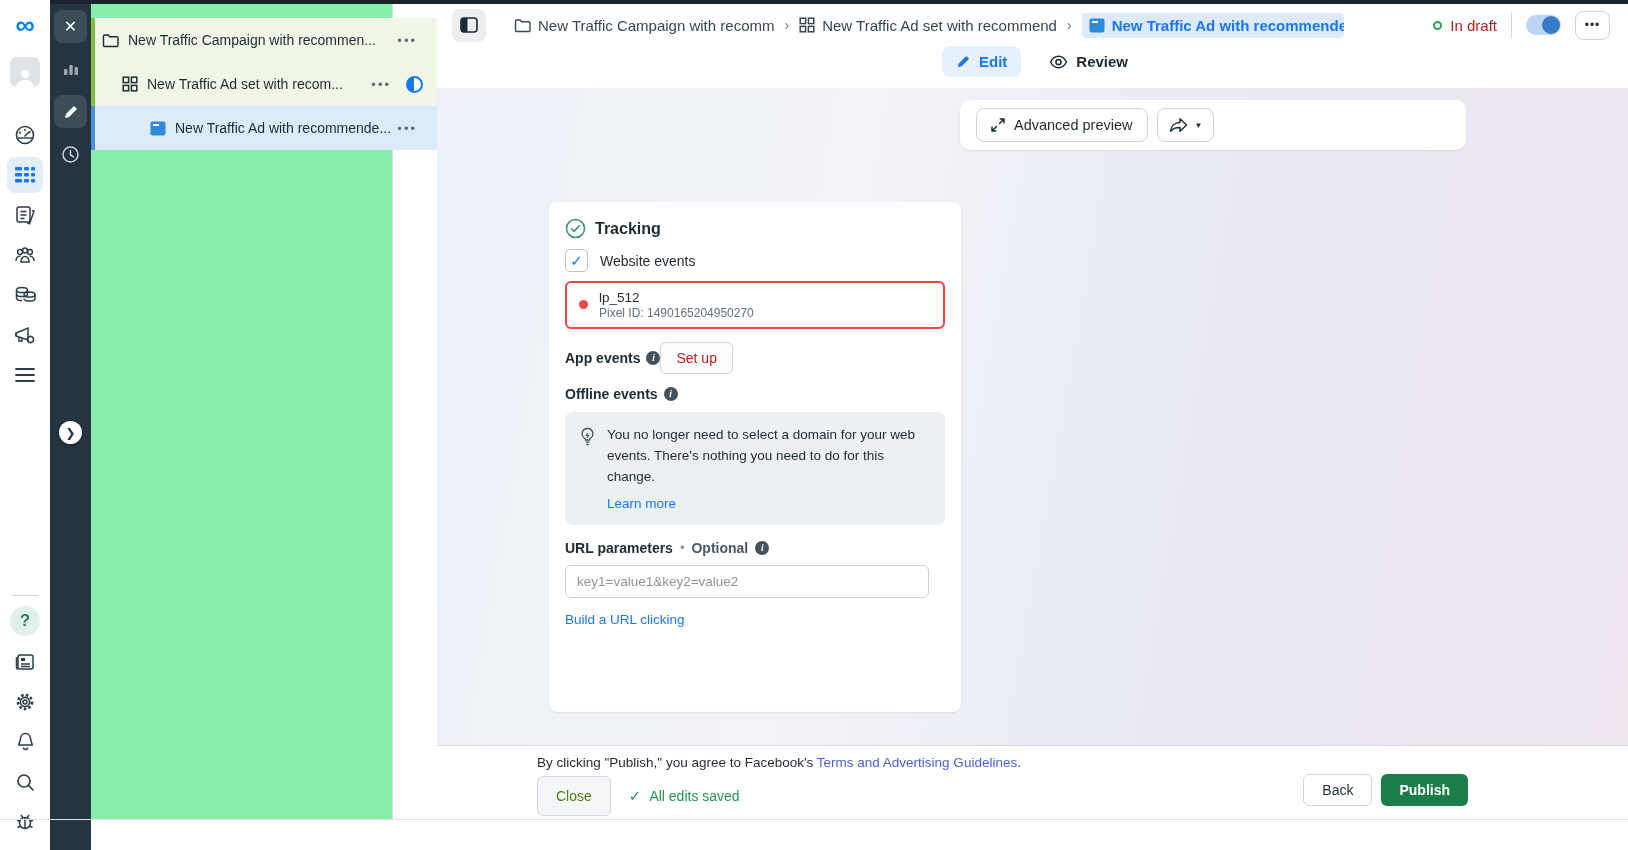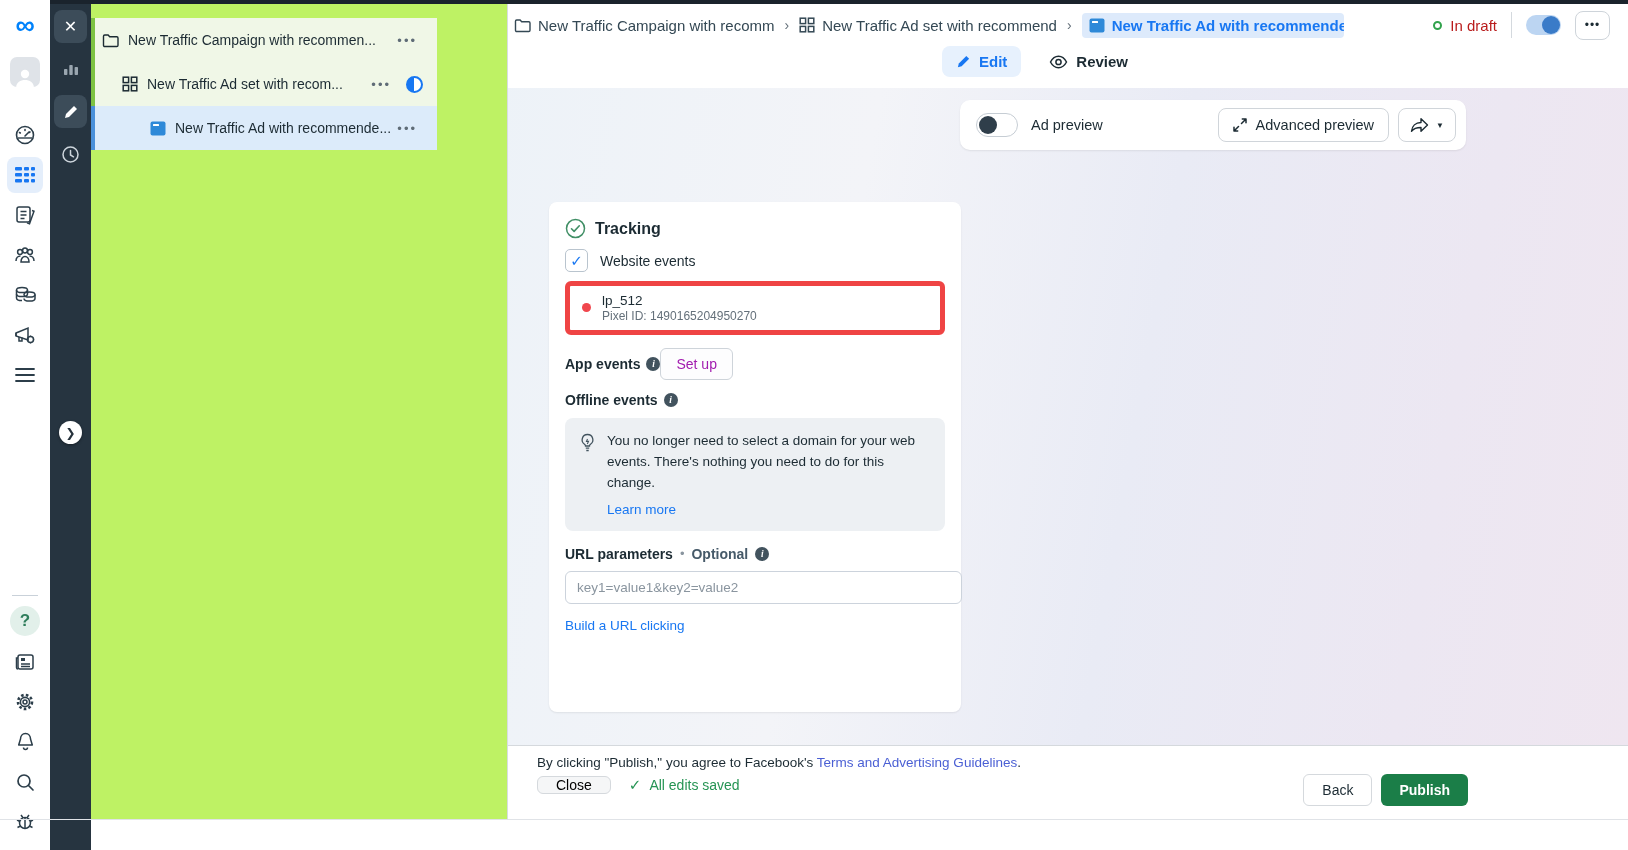--- a/index.html
+++ b/index.html
@@ -16,21 +16,21 @@
   .help-circle { width:30px; height:30px; border-radius:50%; background:#e2f0ea; color:#2e7d5b; font-size:17px; font-weight:700; display:flex; align-items:center; justify-content:center; margin-bottom:6px; }
 
   
   #darkcol { left:50px; top:0; width:41px; height:850px; background:#263440; z-index:5; }
   .dk-btn { position:absolute; left:4px; width:33px; height:33px; border-radius:8px; display:flex; align-items:center; justify-content:center; color:#cdd5dc; }
   .dk-btn.boxed { background:#3c4c59; color:#fff; }
   .dk-expand { position:absolute; left:9px; top:421px; width:23px; height:23px; background:#fff; border-radius:50%; box-shadow:0 1px 3px rgba(0,0,0,.4); color:#26323c; font-size:12px; font-weight:700; display:flex; align-items:center; justify-content:center; }
   #topstrip { left:50px; top:0; width:1578px; height:4px; background:#1a232c; z-index:8; }
 
   
-  #tree { left:91px; top:0; width:417px; height:819px; background:#bef264; border-right:1px solid #d8dce1; z-index:4; }
+  #tree { left:91px; top:0; width:302px; height:819px; background:#86efac; border-right:1px solid #d8dce1; z-index:4; }
   .tree-row { position:absolute; left:0; width:346px; height:44px; display:flex; align-items:center; font-size:14px; color:#1c2b33; }
   .tree-row .bar { position:absolute; left:0; top:0; width:4px; height:100%; }
   .row-green { background:#f0f7e7; }
   .row-blue { background:#dcebfa;padding-left:8px; }
   .bar-green { background:#7dc242; }
   .bar-blue { background:#4a90d9; }
   .tree-label { white-space:nowrap; overflow:hidden; margin-left:9px; flex:0 1 auto; }
   .tree-dots { color:#5f6c77; font-size:13px; letter-spacing:2px; margin-left:auto; margin-right:20px; }
   .half-circle { width:17px; height:17px; border-radius:50%; border:2px solid #1877f2; background:linear-gradient(90deg,#1877f2 50%,#fff 50%); margin-right:14px; flex:none; }
 
@@ -71,50 +71,50 @@
   a.link { color:#1877f2; text-decoration:none; }
   .lang-head { display:flex; align-items:center; justify-content:space-between; margin-bottom:6px; }
   .lang-off { display:flex; align-items:center; gap:10px; font-size:14px; color:#1c2b33; }
 
   .trk-head { display:flex; align-items:center; gap:9px; margin-bottom:10px; }
   .trk-head .sec-title { font-size:16px; }
   .trk-desc { margin-bottom:16px; }
   .chk-row { display:flex; align-items:center; gap:12px; margin-bottom:9px; }
   .checkbox { width:23px; height:23px; border:1px solid #b9c4ce; border-radius:5px; display:flex; align-items:center; justify-content:center; color:#1877f2; font-size:15px; font-weight:700; background:#fff; }
   .chk-label { font-size:14px; }
-  .pixel-box { border:5px solid #ef4444; border-radius:6px; padding:7px 12px; display:flex; align-items:center; gap:11px; margin-bottom:13px; }
+  .pixel-box { border:2px solid #ef4444; border-radius:6px; padding:7px 12px; display:flex; align-items:center; gap:11px; margin-bottom:13px; }
   .pixel-dot { width:9px; height:9px; border-radius:50%; background:#f0464d; flex:none; margin-top:10px; align-self:flex-start; }
   .pixel-name { font-size:13.5px; color:#1c2b33; }
   .pixel-id { font-size:12px; color:#64707a; margin-top:1px; }
   .app-row { display:flex; align-items:center; justify-content:flex-start; margin-bottom:12px; }
   .bold-label { font-size:14px; font-weight:700; display:flex; align-items:center; gap:6px; }
   .info-i { width:14px; height:14px; border-radius:50%; background:#42535e; color:#fff; font-size:9.5px; font-weight:700; font-style:italic; display:inline-flex; align-items:center; justify-content:center; font-family:"Liberation Serif",serif; }
-  .btn { border:1px solid #ced4da; border-radius:6px; background:#fdfdfe; font-size:14px; color:#a21caf; padding:7px 15px; font-family:inherit; }
+  .btn { border:1px solid #ced4da; border-radius:6px; background:#fdfdfe; font-size:14px; color:#b91c1c; padding:7px 15px; font-family:inherit; }
   .offline-row { margin-bottom:10px; }
   .tip-box { background:#edf0f3; border-radius:8px; padding:13px 14px; display:flex; gap:11px; margin-bottom:15px; }
   .tip-text { font-size:13.5px; line-height:1.55; color:#1c2b33; }
   .tip-link { display:inline-block; margin-top:8px; font-size:13.5px; }
   .url-row { display:flex; align-items:center; gap:7px; margin-bottom:9px; }
   .url-sep { color:#8a959f; font-size:13px; }
   .url-opt { font-size:14px; font-weight:700; color:#465a69; }
-  .url-input { width:397px; height:33px; border:1px solid #ccd3dc; border-radius:6px; padding:0 11px; font-size:13.5px; color:#1c2b33; font-family:inherit; margin-bottom:12px; background:#fff; }
+  .url-input { width:364px; height:33px; border:1px solid #ccd3dc; border-radius:6px; padding:0 11px; font-size:13.5px; color:#1c2b33; font-family:inherit; margin-bottom:12px; background:#fff; }
   .url-input::placeholder { color:#8a959f; }
   .build-link { font-size:13.5px; }
 
   .prev-left { display:flex; align-items:center; gap:13px; flex:1; font-size:14.5px; }
   .adv-btn { display:flex; align-items:center; gap:9px; border:1px solid #d0d5da; border-radius:8px; background:#fff; padding:8px 14px; font-size:14.5px; color:#1c2b33; margin-right:9px; }
   .share-btn { display:flex; align-items:center; gap:7px; border:1px solid #d0d5da; border-radius:8px; background:#fff; padding:8px 11px; color:#1c2b33; }
   .caret { font-size:8px; color:#1c2b33; }
 
   
   #footer { left:437px; top:745px; width:1191px; height:74px; background:#fff; border-top:1px solid #d5d9dd; z-index:3; }
   .agree { position:absolute; left:100px; top:9px; font-size:13.5px; color:#1c2b33; }
   .agree a { color:#4a5fd4; text-decoration:none; }
   .foot-row { position:absolute; left:100px; top:30px; display:flex; align-items:center; gap:18px; }
-  .close-btn { background:#f5f6f7; border:1px solid #d5d9dd; border-radius:6px; padding:0 18px; font-size:14px; font-family:inherit; color:#000000; }
+  .close-btn { background:#f5f6f7; border:1px solid #d5d9dd; border-radius:6px; padding:11px 18px; font-size:14px; font-family:inherit; color:#4d7c0f; }
   .saved { display:flex; align-items:center; gap:8px; color:#269454; font-size:14px; }
   .foot-right { position:absolute; right:160px; top:28px; display:flex; gap:9px; }
   .back-btn { background:#fff; border:1px solid #d5d9dd; border-radius:6px; padding:7px 18px; font-size:14px; font-family:inherit; color:#1c2b33; }
   .publish-btn { background:#1b7e48; border:none; border-radius:6px; padding:7px 18px; font-size:14px; font-weight:700; font-family:inherit; color:#fff; }
   #bottomline { left:0; top:819px; width:1628px; height:1px; background:#e0e3e7; z-index:6; }
 
   svg { display:block; }
 </style>
 </head>
 <body>
@@ -403,26 +403,20 @@
       <span class="bold-label">URL parameters</span>
       <span class="url-sep">•</span>
       <span class="url-opt">Optional</span>
       <span class="info-i">i</span>
     </div>
     <input class="url-input" type="text" placeholder="key1=value1&amp;key2=value2" style="">
     <div><a class="link build-link" href="#">Build a URL clicking</a></div>
   </div>
 
   <div class="card" id="card-preview">
-    <div class="prev-left">
-      <span class="toggle tg-off">
-          <span class="knob"></span>
-        </span>
-      <span>Ad preview</span>
-    </div>
     <button class="adv-btn">
       <svg width="14" height="14" viewBox="0 0 14 14" stroke="#1c2b33" stroke-width="1.5" fill="none">
           <path d="M8.5 5.5L13 1M13 1H9.3M13 1v3.7M5.5 8.5L1 13M1 13h3.7M1 13V9.3" stroke-linecap="round" stroke-linejoin="round"></path>
         </svg>
       <span>Advanced preview</span>
     </button>
     <button class="share-btn">
       <svg width="19" height="16" viewBox="0 0 19 16" fill="none" stroke="#1c2b33" stroke-width="1.4">
           <path d="M11 5.5V1.8L17.5 8 11 14.2v-3.7c-4.5 0-7.5 1.2-9.5 3.7.5-5 4-8.7 9.5-8.7z" stroke-linejoin="round"></path>
         </svg>

